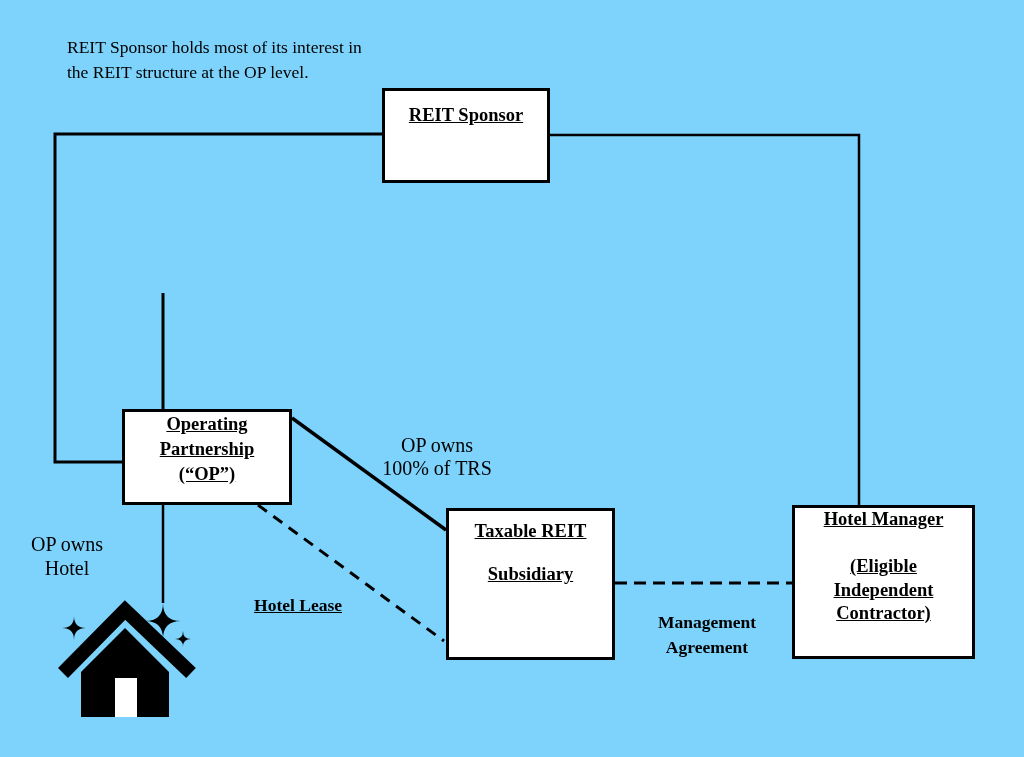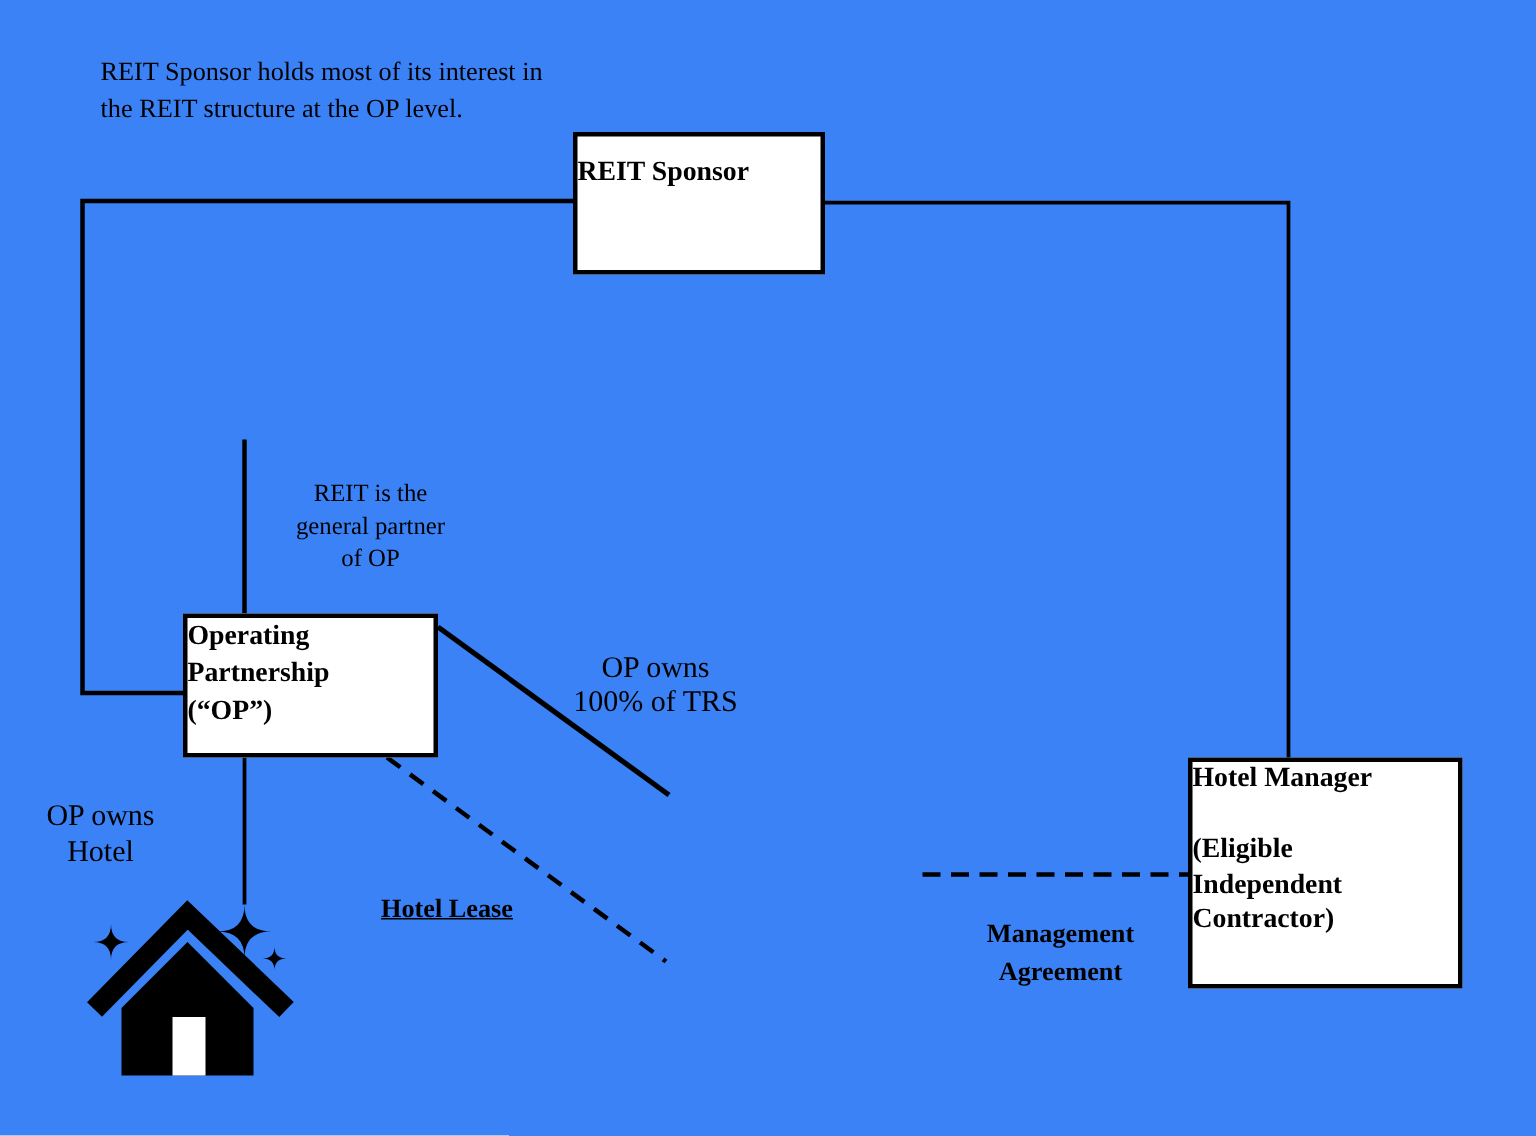--- a/index.html
+++ b/index.html
@@ -1,22 +1,22 @@
 <!DOCTYPE html>
 <html><head>
 <meta charset="utf-8">
 <style>
   html,body{margin:0;padding:0;background:#fff;}
   #canvas{
-    position:relative;width:1024px;height:757px;background:#3b82f6;
+    position:relative;width:1024px;height:757px;background:#7dd3fc;
     font-family:"Liberation Serif","DejaVu Serif",serif;color:#000;overflow:hidden;
   }
   .box{
     position:absolute;box-sizing:border-box;border:3px solid #000;background:#fff;
-    font-weight:bold;text-align:left;white-space:pre-line;font-size:18.5px;
+    font-weight:bold;text-align:center;white-space:pre-line;font-size:18.5px;text-decoration:underline;
   }
   .note{
     position:absolute;font-size:17.5px;line-height:25px;text-align:left;
   }
   .edge-label{
     position:absolute;text-align:center;white-space:pre-line;font-size:20px;
   }
   .edge-label.bold{font-weight:bold;font-size:17.5px;}
   svg.overlay{position:absolute;left:0;top:0;pointer-events:none;}
 </style>
@@ -58,30 +58,30 @@
   <div class="note" style="left:67px;top:35px;width:300px;">REIT Sponsor holds most of its interest in the REIT structure at the OP level.</div>
 
 
   <div class="box" style="left:382px;top:88px;width:168px;height:95px;padding-top:12px;line-height:25px;">REIT Sponsor</div>
 
 
   <div class="box" style="left:122px;top:409px;width:170px;height:96px;line-height:25px;">Operating
 Partnership
 (“OP”)</div>
 
+  <div class="box" style="left:446px;top:508px;width:169px;height:152px;padding-top:10px;line-height:21.5px;">Taxable REIT
+
+Subsidiary</div>
 
   <div class="box" style="left:792px;top:505px;width:183px;height:154px;line-height:23.5px;">Hotel Manager
 
 (Eligible
 Independent
 Contractor)</div>
 
-  <div class="edge-label" style="left:167px;top:318px;width:160px;font-size:16.5px;line-height:21.5px;">REIT is the
-general partner
-of OP</div>
 
   <div class="edge-label" style="left:362px;top:434px;width:150px;line-height:23px;">OP owns
 100% of TRS</div>
 
   <div class="edge-label" style="left:17px;top:532px;width:100px;line-height:24px;">OP owns
 Hotel</div>
 
   <div class="edge-label bold" style="left:228px;top:593px;width:140px;line-height:24px;text-decoration:underline;">Hotel Lease</div>
 
   <div class="edge-label bold" style="left:632px;top:610px;width:150px;line-height:25px;">Management

